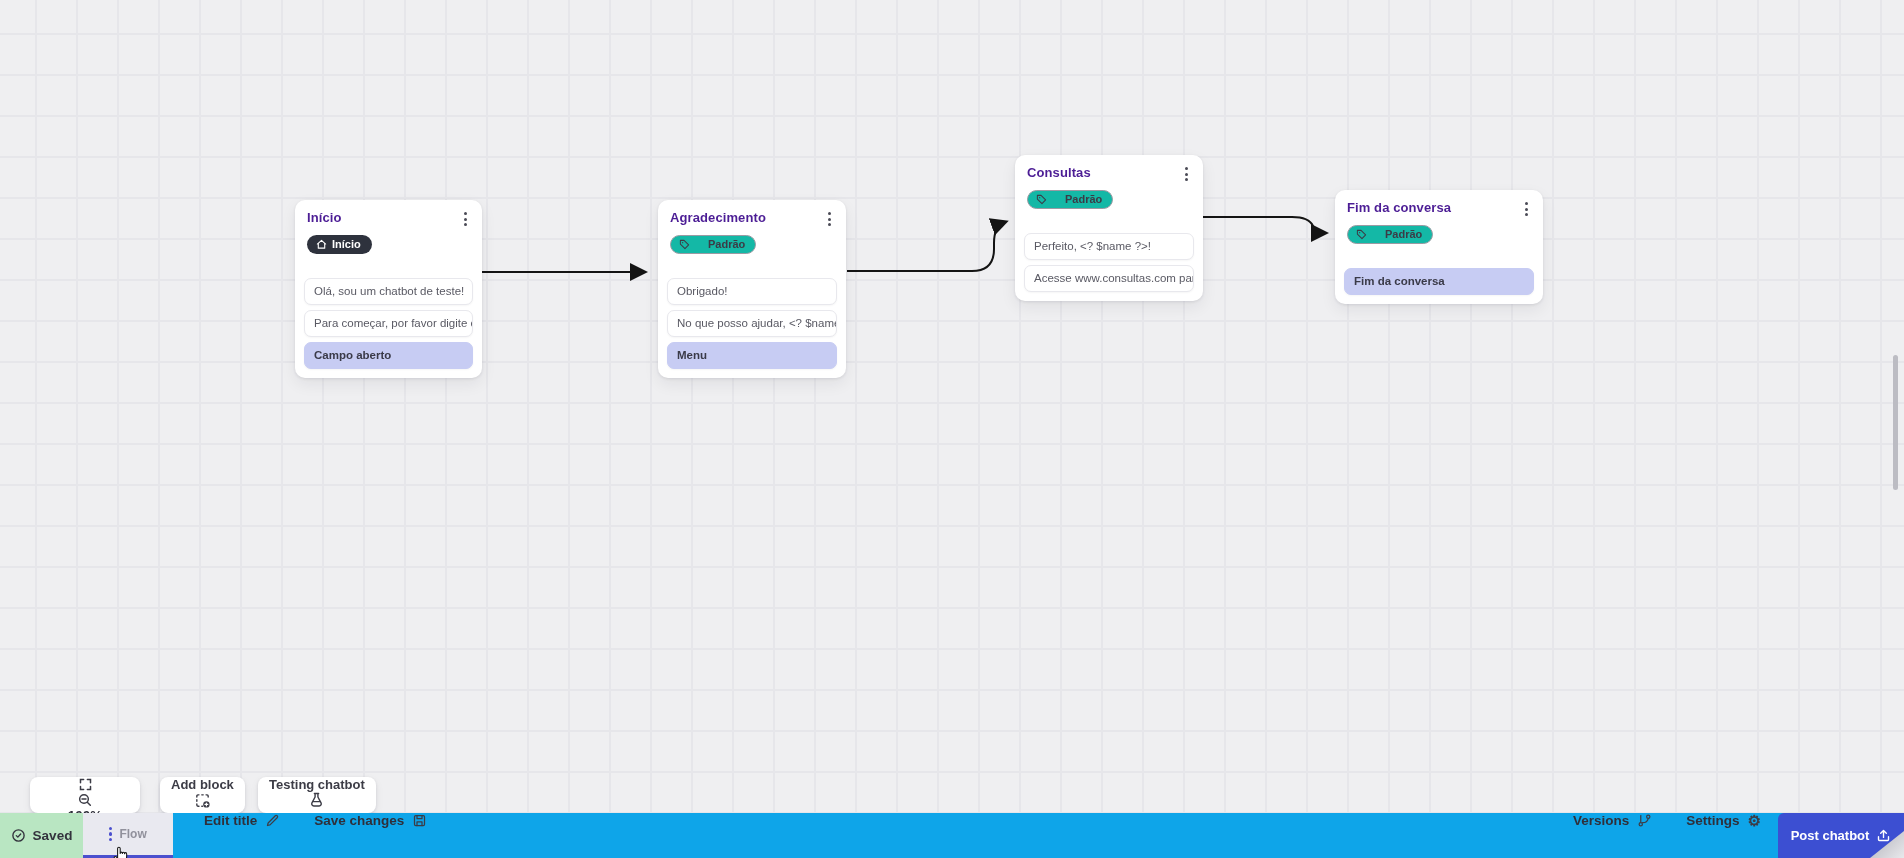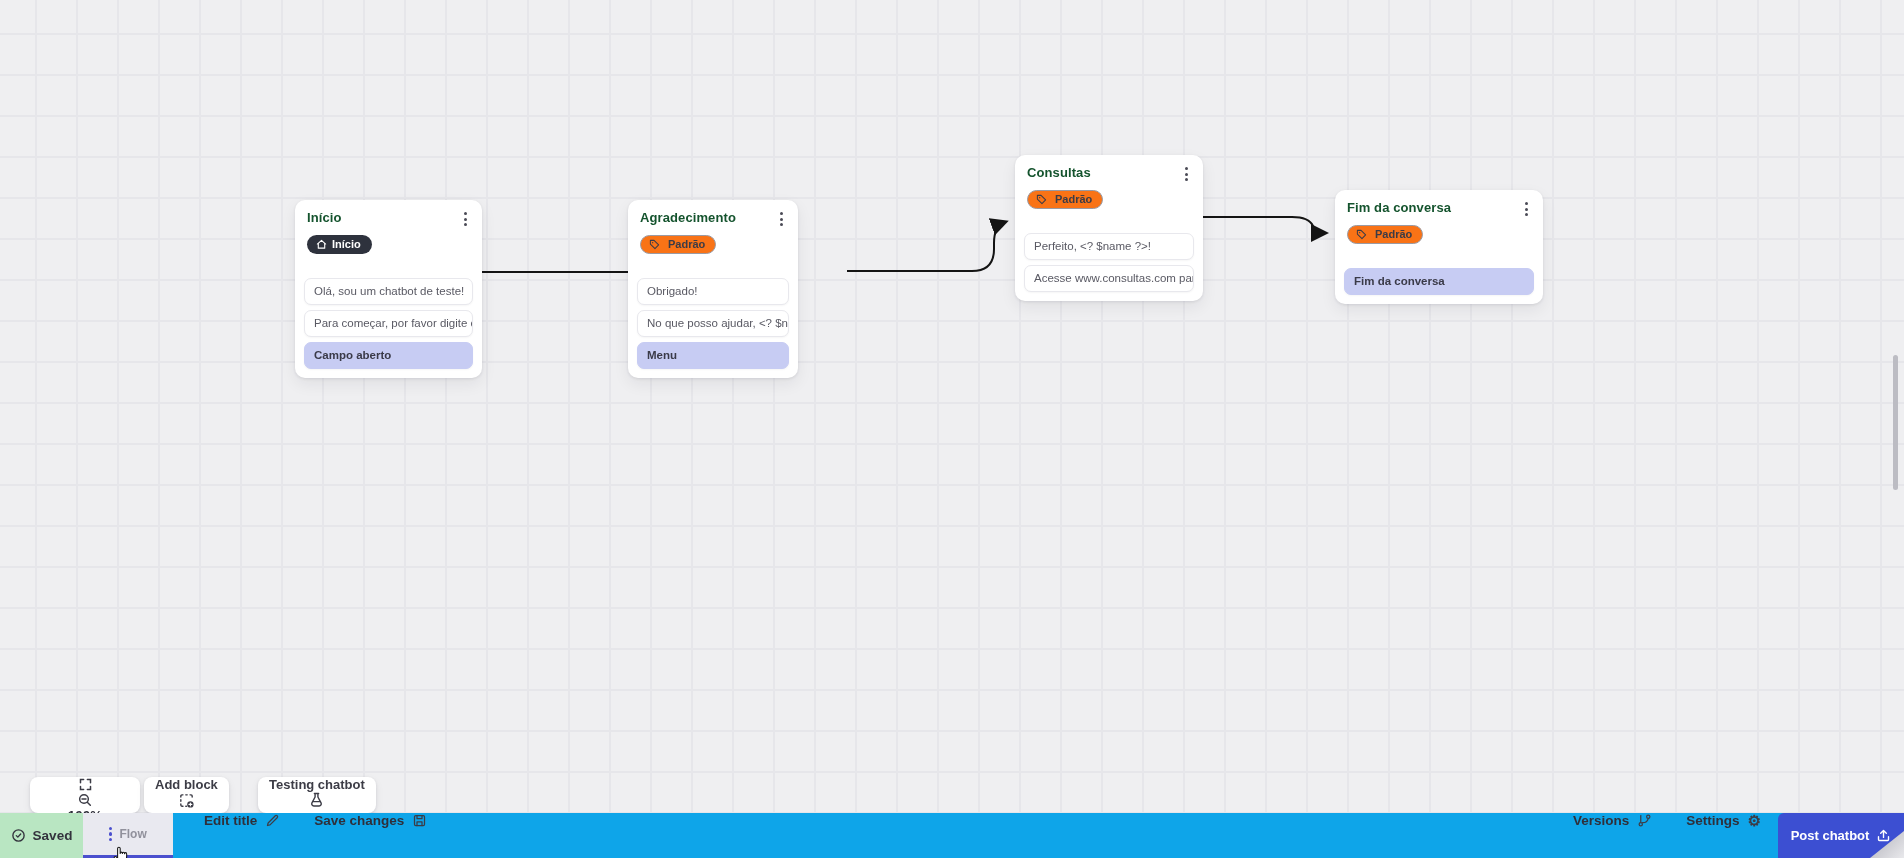--- a/index.html
+++ b/index.html
@@ -18,32 +18,32 @@
   }
   svg.edges { position:absolute; inset:0; pointer-events:none; }
 
   
   .node {
     position:absolute; background:#fff; border-radius:10px;
     box-shadow:0 1px 3px rgba(25,25,45,.10), 0 6px 16px rgba(25,25,45,.07);
     padding:10px 0 9px 0;
   }
   .node-head { display:flex; justify-content:space-between; align-items:flex-start; padding:0 12px; }
-  .node-title { font-size:13px; font-weight:700; color:#14532d; letter-spacing:.1px; }
+  .node-title { font-size:13px; font-weight:700; color:#4c1d95; letter-spacing:.1px; }
   .kebab { display:flex; flex-direction:column; gap:2.5px; padding:2px 3px; cursor:pointer; }
   .kebab i { width:3px; height:3px; border-radius:50%; background:#4a4a55; display:block; }
   .badge-row { padding:0 12px; margin-top:7px; }
   .badge-dark {
     display:inline-flex; align-items:center; gap:5px;
     background:#2e323d; color:#fff; font-size:11px; font-weight:700;
     border-radius:999px; padding:3px 11px 4px 9px; line-height:12px;
   }
   .badge-outline {
-    display:inline-flex; align-items:center; gap:8px;
-    background:#f97316; color:#3b3b46; font-size:11px; font-weight:700;
+    display:inline-flex; align-items:center; gap:18px;
+    background:#14b8a6; color:#3b3b46; font-size:11px; font-weight:700;
     border:1.4px solid #9a9aa3; border-radius:999px; padding:2px 10px 3px 8px; line-height:12px;
   }
   .cards { display:flex; flex-direction:column; gap:5px; padding:0 9px; margin-top:24px; }
   .card {
     background:#fff; border:1px solid #e8e8ed; border-radius:7px;
     padding:6px 9px; font-size:11.5px; color:#595963; line-height:13px;
     white-space:nowrap; overflow:hidden; box-shadow:0 1px 2px rgba(0,0,0,.04);
     cursor:pointer;
   }
   .card.action { background:#c7ccf3; border-color:#c7ccf3; color:#3a3a48; font-weight:700; }
@@ -125,21 +125,21 @@
         <span>Início</span>
       </span>
     </div>
     <div class="cards">
       <div class="card">Olá, sou um chatbot de teste!</div>
       <div class="card">Para começar, por favor digite o ...</div>
       <div class="card action">Campo aberto</div>
     </div>
   </div>
 
-  <div class="node" style="left:628px; top:200px; width:170px;">
+  <div class="node" style="left:658px; top:200px; width:188px;">
     <div class="node-head">
       <span class="node-title">Agradecimento</span>
       <span class="kebab">
           <i></i>
           <i></i>
           <i></i>
         </span>
     </div>
     <div class="badge-row">
       <span class="badge-outline">
@@ -218,21 +218,21 @@
     </span>
     <span class="zoom-pct">100%</span>
     <span class="icon-btn">
       <svg width="16" height="16" viewBox="0 0 24 24" fill="none" stroke="#3c3c46" stroke-width="2.2" stroke-linecap="round">
           <circle cx="10.5" cy="10.5" r="6.5"></circle>
           <path d="M20 20l-4.6-4.6M7.5 10.5h6M10.5 7.5v6"></path>
         </svg>
     </span>
   </div>
 
-  <div class="float-btn" style="left:144px;">
+  <div class="float-btn" style="left:160px;">
     <span>Add block</span>
     <svg width="17" height="17" viewBox="0 0 24 24" fill="none" stroke="#3c3c46" stroke-width="2" stroke-linecap="round">
       <path d="M4 7V5.5A1.5 1.5 0 0 1 5.5 4H7M11 4h2M17 4h1.5A1.5 1.5 0 0 1 20 5.5V7M4 11v2M4 17v1.5A1.5 1.5 0 0 0 5.5 20H7M11 20h1"></path>
       <circle cx="17.5" cy="17.5" r="4.5" fill="#3c3c46" stroke="none"></circle>
       <path d="M17.5 15.5v4M15.5 17.5h4" stroke="#fff" stroke-width="1.6"></path>
     </svg>
   </div>
 
   <div class="float-btn" style="left:258px;">
     <span>Testing chatbot</span>

